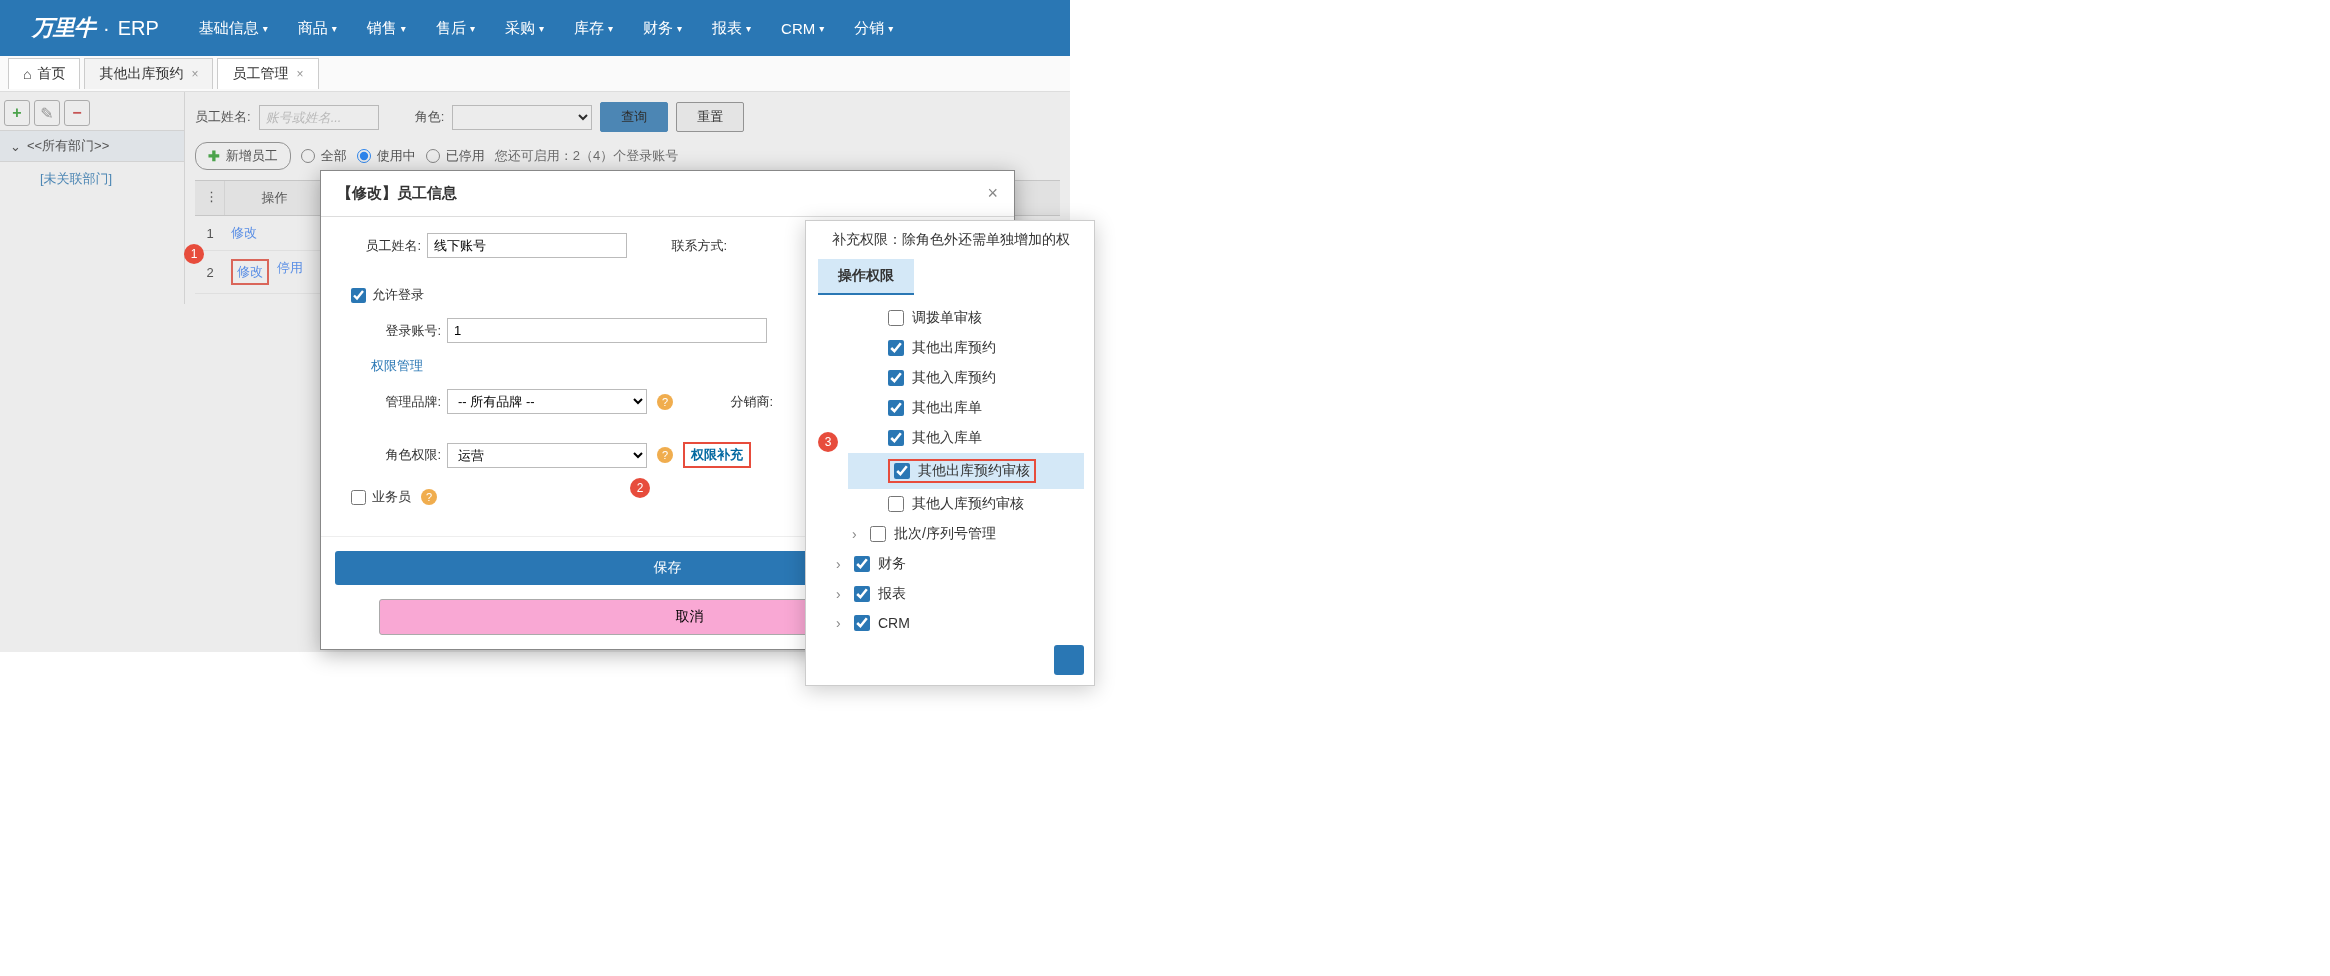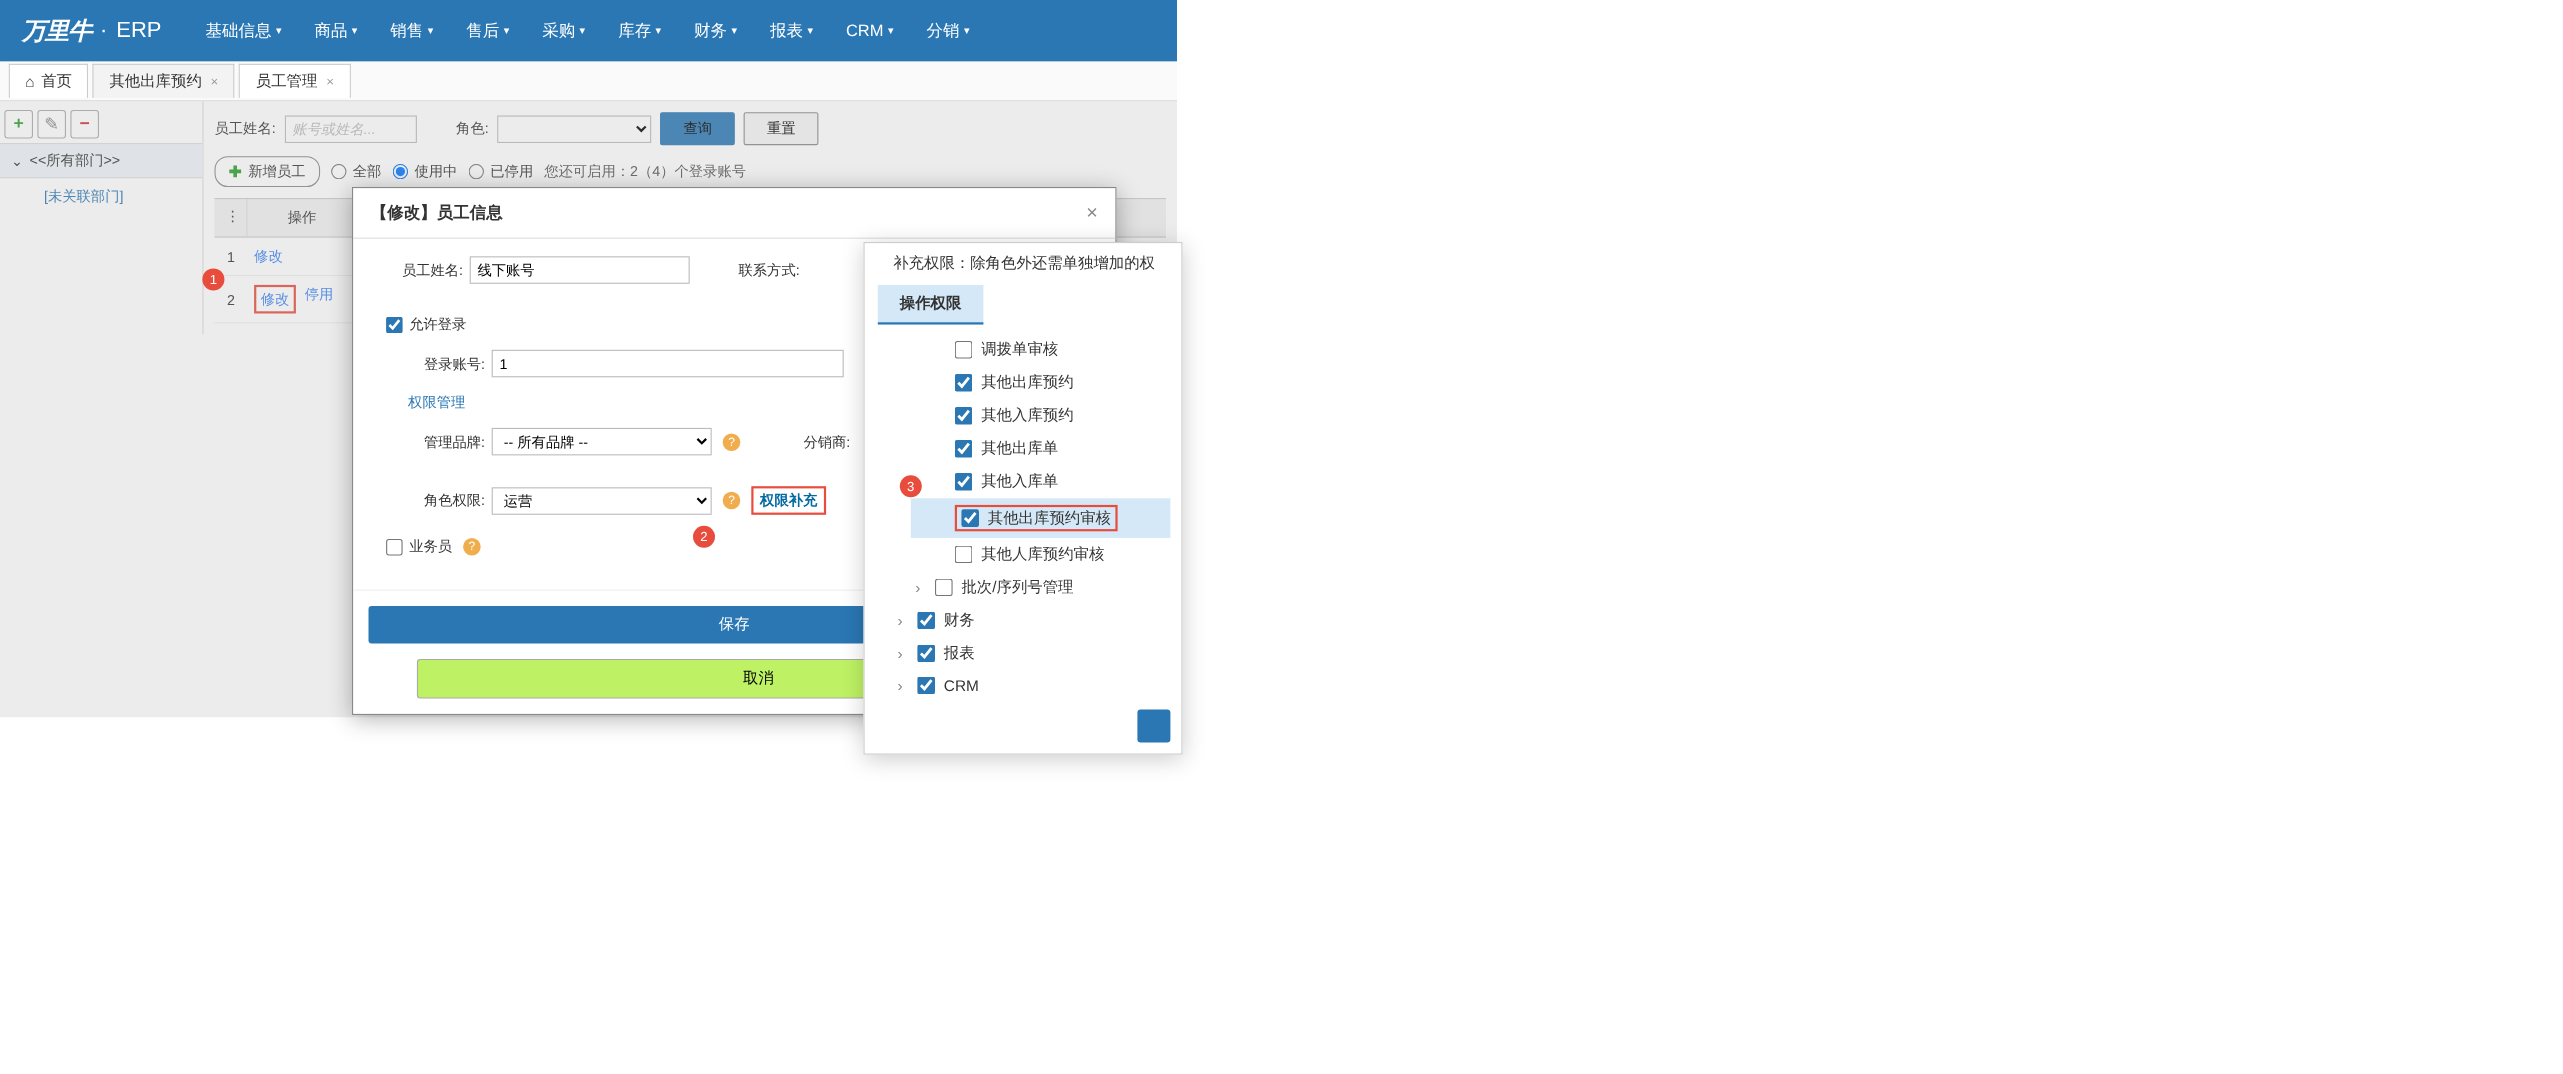--- a/index.html
+++ b/index.html
@@ -1,19 +1,19 @@
 <!DOCTYPE html>
 <html><head>
 <meta charset="utf-8">
 <style>
 * { box-sizing: border-box; margin: 0; padding: 0; font-family: "Microsoft YaHei", Arial, sans-serif; }
 body { background: #fff; font-size: 13px; color: #333; width: 2330px; height: 976px; position: relative; overflow: hidden; }
 
 
-.topnav { background: #2a77b4; height: 56px; display: flex; padding: 0 20px; width: 1070px; }
+.topnav { background: #2a77b4; height: 56px; display: flex; padding: 0 32px; width: 1070px; }
 .logo { display: flex; align-items: center; color: #fff; font-size: 20px; margin-right: 40px; }
 .logo-img { font-style: italic; font-weight: bold; font-size: 22px; letter-spacing: -1px; }
 .logo-sep { margin: 0 8px; }
 .nav-items { display: flex; gap: 30px; }
 .nav-item { color: #fff; font-size: 15px; cursor: pointer; display: flex; align-items: center; gap: 4px; }
 .caret { font-size: 10px; }
 
 
 .tabbar { height: 36px; display: flex; align-items: center; border-bottom: 1px solid #ddd; padding-left: 8px; width: 1070px; background: #fafafa; }
 .home-tab { display: flex; align-items: center; gap: 6px; padding: 6px 14px; border: 1px solid #ccc; border-bottom: none; background: #fff; cursor: pointer; font-size: 14px; }
@@ -75,24 +75,24 @@
 .form-input { border: 1px solid #bbb; padding: 4px 6px; width: 200px; font-size: 13px; }
 .form-select { border: 1px solid #bbb; padding: 3px 6px; width: 200px; font-size: 13px; background: #fff; }
 .form-row-pair { display: flex; gap: 30px; margin-bottom: 14px; }
 .checkbox-row { display: flex; align-items: center; gap: 6px; margin: 14px 0; }
 .checkbox { width: 15px; height: 15px; accent-color: #2a77b4; }
 .section-link { color: #2a77b4; cursor: pointer; margin: 8px 0 14px 20px; display: block; }
 .help-icon { color: #fff; background: #f0ad4e; border-radius: 50%; width: 16px; height: 16px; display: inline-flex; align-items: center; justify-content: center; font-size: 11px; margin-left: 4px; }
 .perm-supplement { color: #0369a1; cursor: pointer; border: 2px solid #e74c3c; padding: 2px 6px; margin-left: 4px; font-weight: bold; }
 .modal-footer { padding: 14px; display: flex; justify-content: center; gap: 14px; border-top: 1px solid #eee; flex-direction: column; }
 .btn-save { background: #2a77b4; color: #fff; padding: 8px 28px; border: none; border-radius: 3px; cursor: pointer; font-size: 14px; }
-.btn-cancel { background: #bef264; padding: 8px 20px; border: 1px solid #aaa; border-radius: 3px; cursor: pointer; font-size: 14px; margin-left: 44px; }
-
-
-.perm-panel { position: absolute; left: 785px; top: 220px; width: 290px; background: #fff; border: 1px solid #ccc; box-shadow: 0 4px 20px rgba(0,0,0,.2); z-index: 60; padding-left: 12px; }
+.btn-cancel { background: #f9a8d4; padding: 8px 20px; border: 1px solid #aaa; border-radius: 3px; cursor: pointer; font-size: 14px; margin-left: 44px; }
+
+
+.perm-panel { position: absolute; left: 805px; top: 220px; width: 290px; background: #fff; border: 1px solid #ccc; box-shadow: 0 4px 20px rgba(0,0,0,.2); z-index: 60; padding-left: 12px; }
 .perm-header { padding: 10px 14px; font-size: 14px; }
 .perm-tab { display: inline-block; background: #d4e8f7; padding: 8px 20px; font-size: 14px; border-bottom: 2px solid #2a77b4; font-weight: bold; }
 .perm-tree { padding: 8px 10px 8px 30px; max-height: 340px; overflow: hidden; }
 .perm-item { display: flex; align-items: center; gap: 8px; padding: 6px 4px 6px 40px; font-size: 14px; }
 .perm-item.highlighted { background: #d4e8f7; }
 .perm-item.boxed .perm-cb-wrap { border: 2px solid #e74c3c; padding: 1px 4px; display: flex; align-items: center; gap: 8px; }
 .perm-cb { width: 16px; height: 16px; accent-color: #2a77b4; }
 .perm-group { display: flex; align-items: center; gap: 8px; padding: 6px 4px; font-size: 14px; }
 .perm-group .expand { color: #888; width: 10px; }
 .perm-footer { padding: 10px; display: flex; justify-content: flex-end; }

